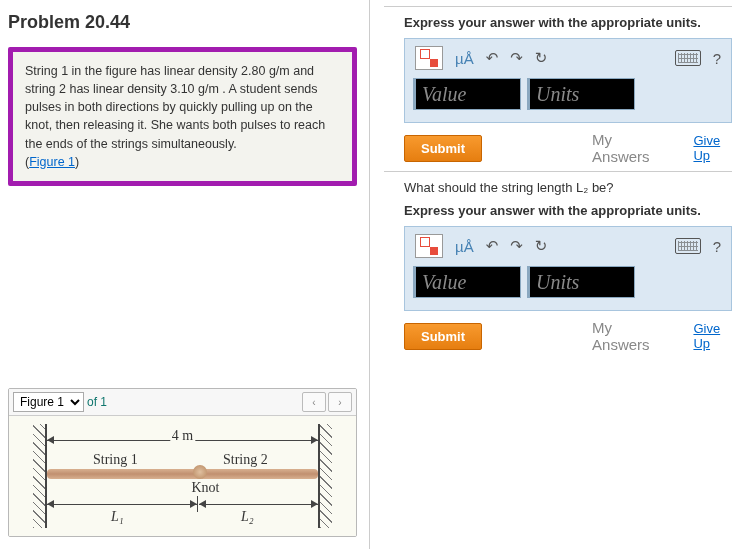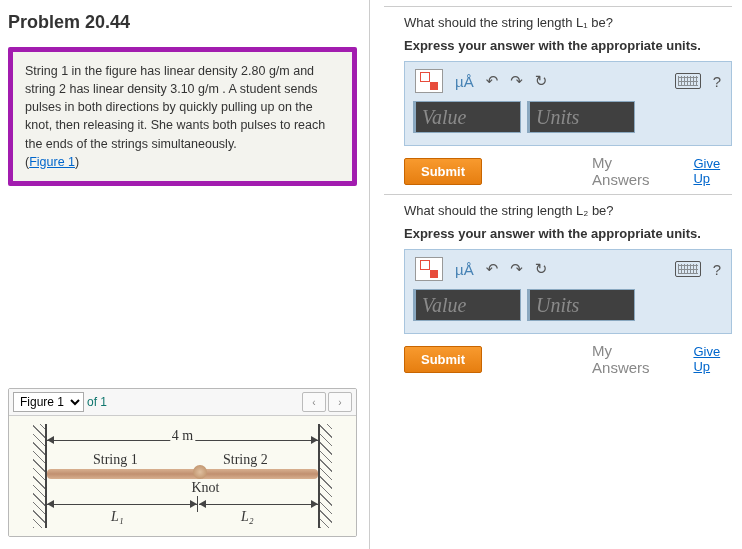--- a/index.html
+++ b/index.html
@@ -235,21 +235,21 @@
     background: repeating-linear-gradient(90deg, #555 0 1px, transparent 1px 3px),
                 repeating-linear-gradient(0deg, #555 0 1px, transparent 1px 4px);
     opacity: .6;
   }
   .toolbar-flex { flex: 1; }
   .ans-inputs {
     display: flex;
     gap: 6px;
   }
   .ans-field {
-    background: #404040;
+    background: #000000;
     border: 1px solid #8aa8c0;
     height: 32px;
     box-sizing: border-box;
     padding: 0 8px;
     font-family: "Times New Roman", serif;
     font-style: italic;
     font-size: 20px;
     color: #8a8a8a;
     display: flex;
     align-items: center;
@@ -350,21 +350,20 @@
         <span class="fig-label" style="top:93px; left:230px; font-style:italic;">L₂</span>
       </div>
     </div>
 
   </div>
 
   <div class="right-col">
 
     <div class="part-block">
       <div class="indent">
-        <div class="q-text">What should the string length L₁ be?</div>
         <div class="instr">Express your answer with the appropriate units.</div>
 
         <div class="answer-box">
           <div class="ans-toolbar">
             <span class="tool-btn">
                 <span class="tpl-icon"></span>
               </span>
             <span class="tool-btn mu-a">µÅ</span>
             <span class="tool-btn">↶</span>
             <span class="tool-btn">↷</span>

